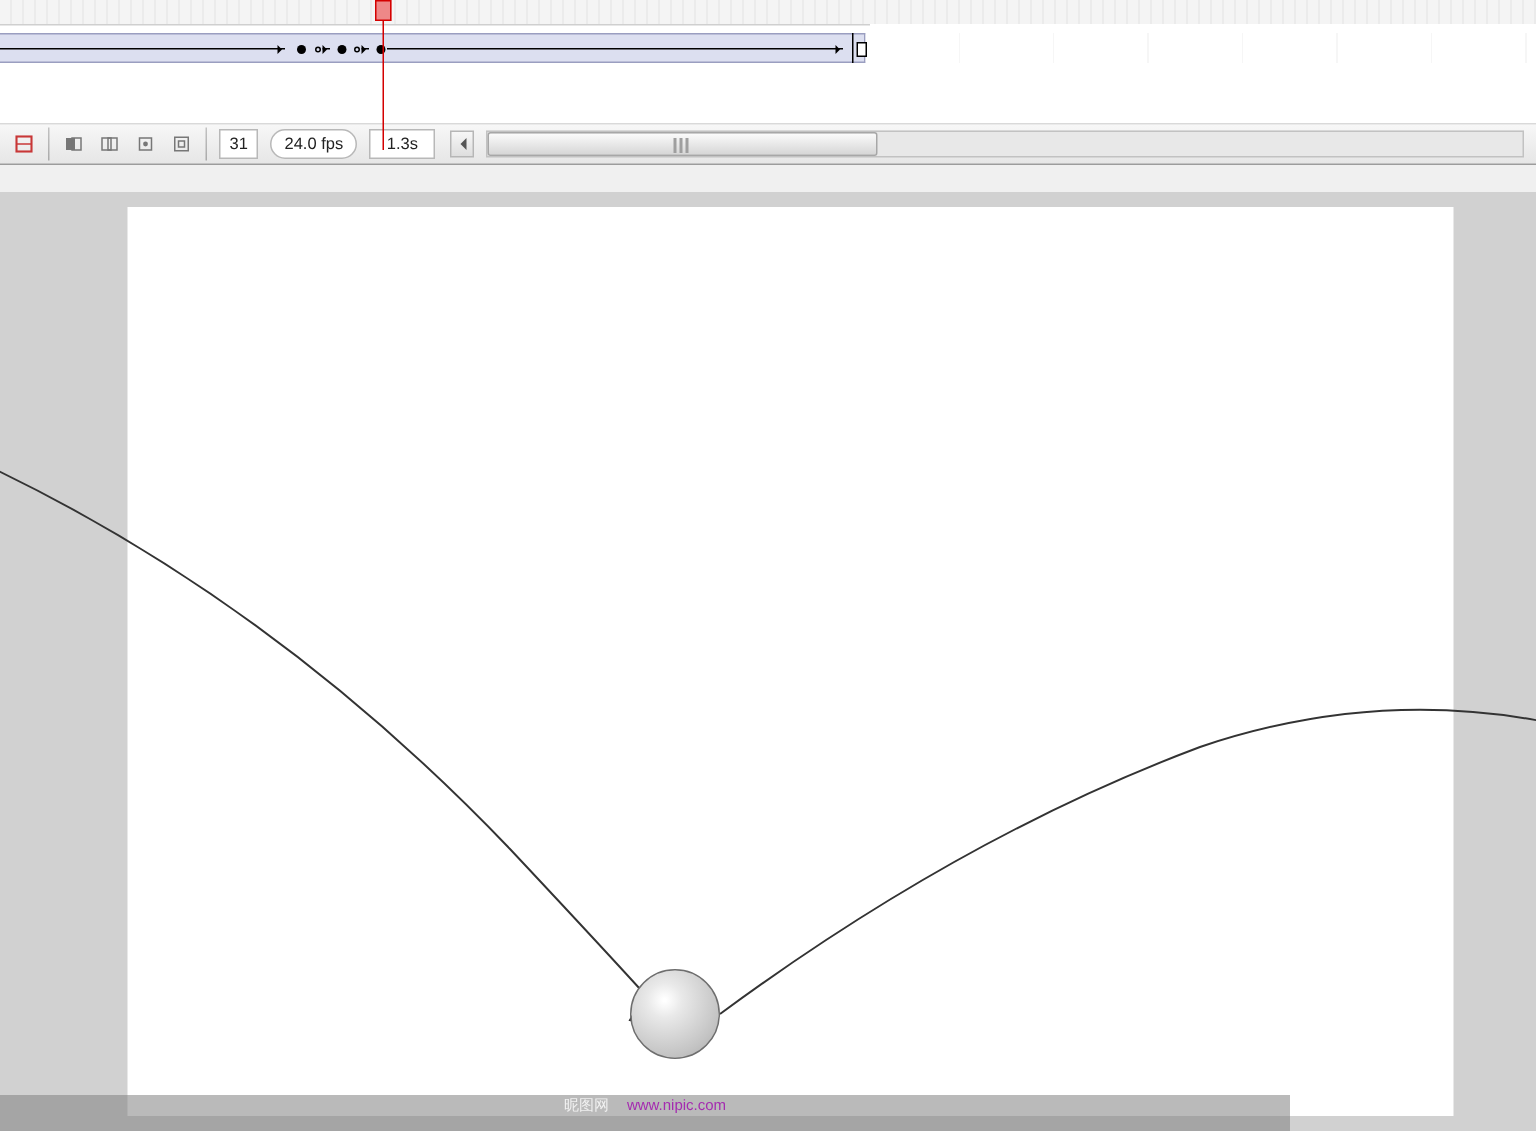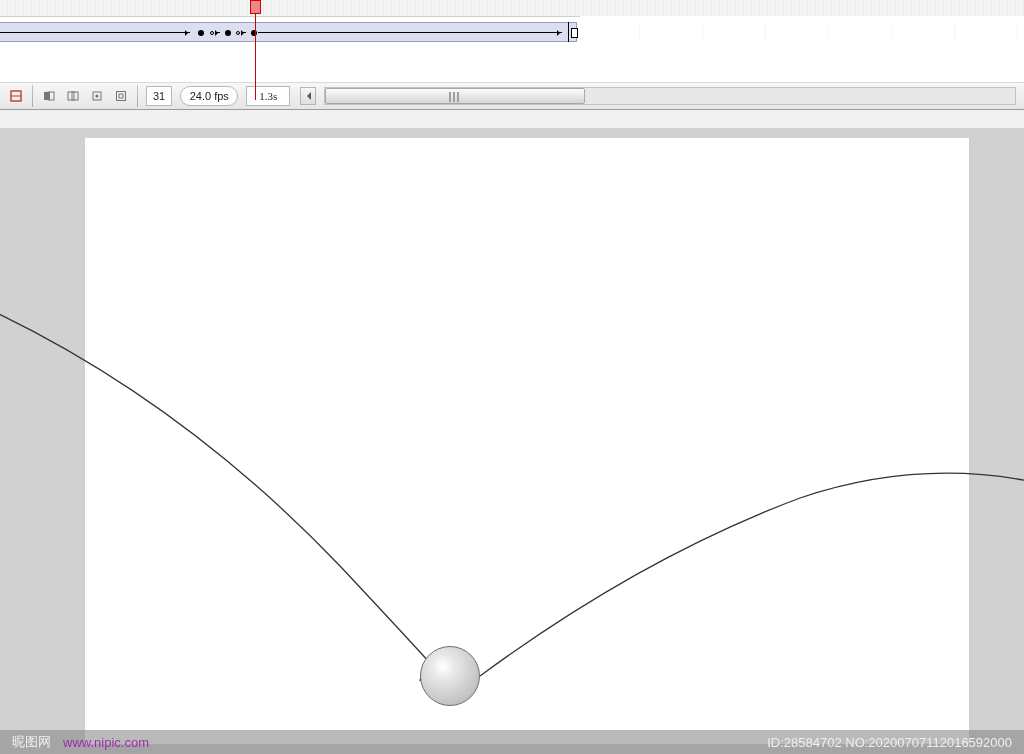--- a/index.html
+++ b/index.html
@@ -157,21 +157,21 @@
     padding: 0 6px;
     line-height: 18px;
     margin: 0 4px;
     color: #222;
     font-family: "Segoe UI", Tahoma, sans-serif;
     font-size: 11px;
     min-width: 26px;
     text-align: center;
   }
   .readout.wide { min-width: 58px; border-radius: 10px; }
-  .readout.med  { min-width: 44px; font-family: Liberation Serif, serif; }
+  .readout.med  { min-width: 44px; }
 
   .hscroll {
     flex: 1;
     height: 18px;
     margin: 0 8px;
     background: #e8e8e8;
     border: 1px solid #c2c2c2;
     position: relative;
   }
   .hscroll-thumb {
@@ -229,29 +229,30 @@
     width: 60px; height: 60px;
     border-radius: 50%;
     background: radial-gradient(circle at 38% 34%, #ffffff 2%, #e9e9e9 22%, #c4c4c4 70%, #a8a8a8 100%);
     border: 1px solid #6e6e6e;
   }
 
   
   .watermark {
     position: absolute;
     bottom: 0; left: 0;
-    width: 1024px; height: 24px;
+    width: 860px; height: 24px;
     background: rgba(130,130,130,0.55);
     display: flex;
     align-items: center;
     color: #f0f0f0;
-    font-size: 13px;
+    font-size: 10px;
     padding: 0 12px;
     justify-content: space-between;
     font-family: "Microsoft YaHei", Arial, sans-serif;
+    flex-direction: column;
   }
   .watermark .left { display: flex; gap: 12px; align-items: center; }
   .watermark .site  { color: #a21caf; opacity: 0.9; }
   .watermark .brand { font-weight: 500; }
 </style>
 </head>
 <body>
 
 <div class="timeline-area">
   <div class="ruler"></div>
@@ -350,14 +351,13 @@
   </svg>
 
   <div class="ball" style="left:420px; top:518px;"></div>
 </div>
 
 <div class="watermark">
   <div class="left">
     <span class="brand">昵图网</span>
     <span class="site">www.nipic.com</span>
   </div>
-  <span>ID:28584702 NO:20200707112016592000</span>
 </div>
 
 </body></html>

